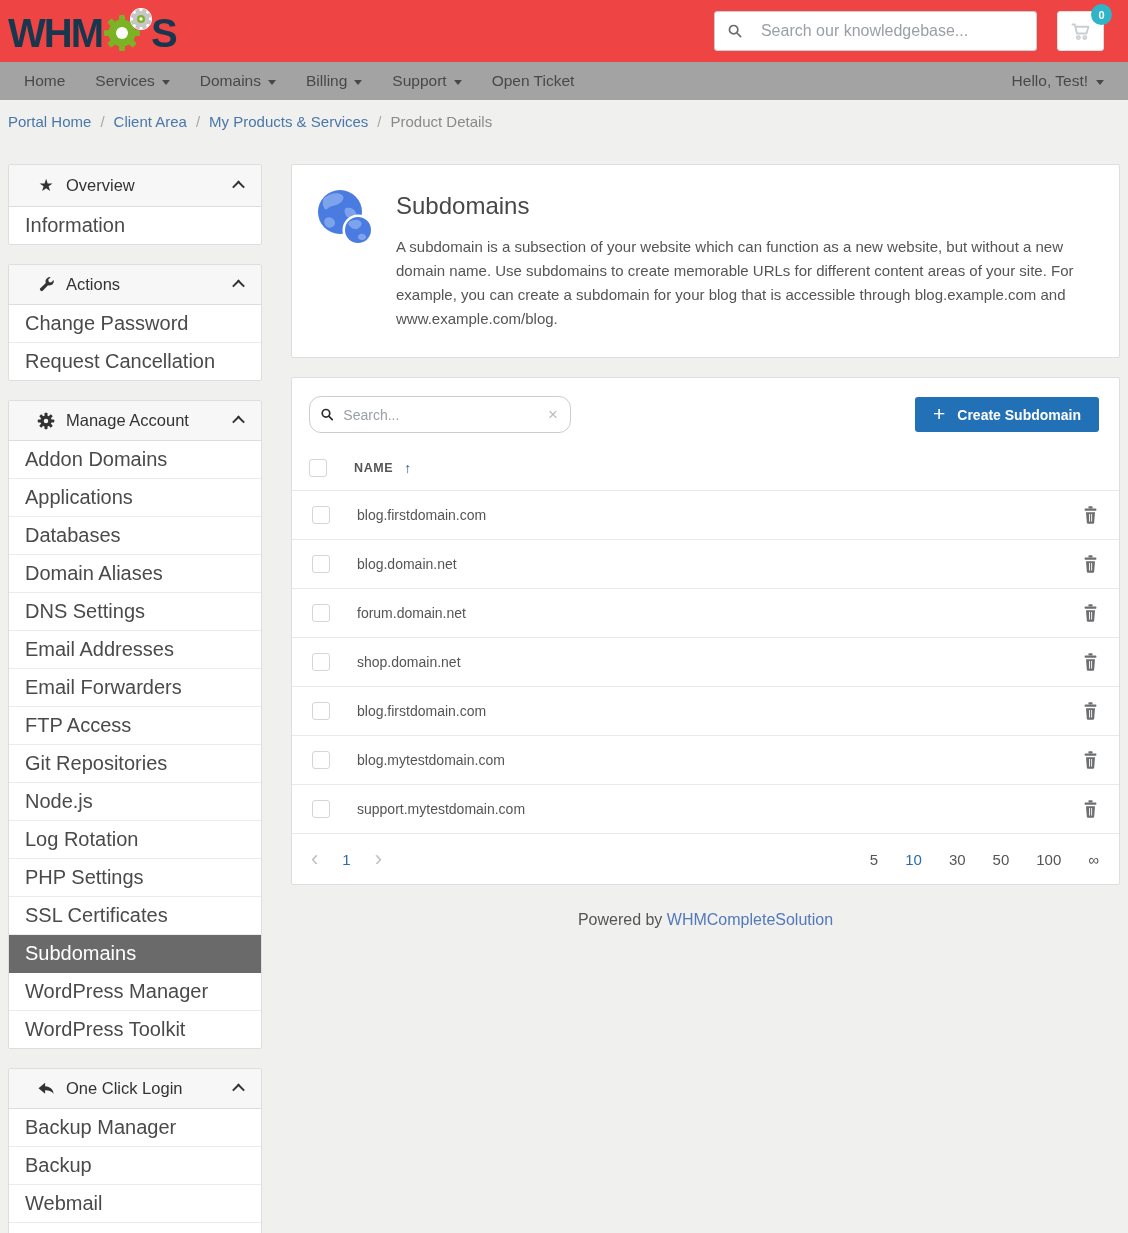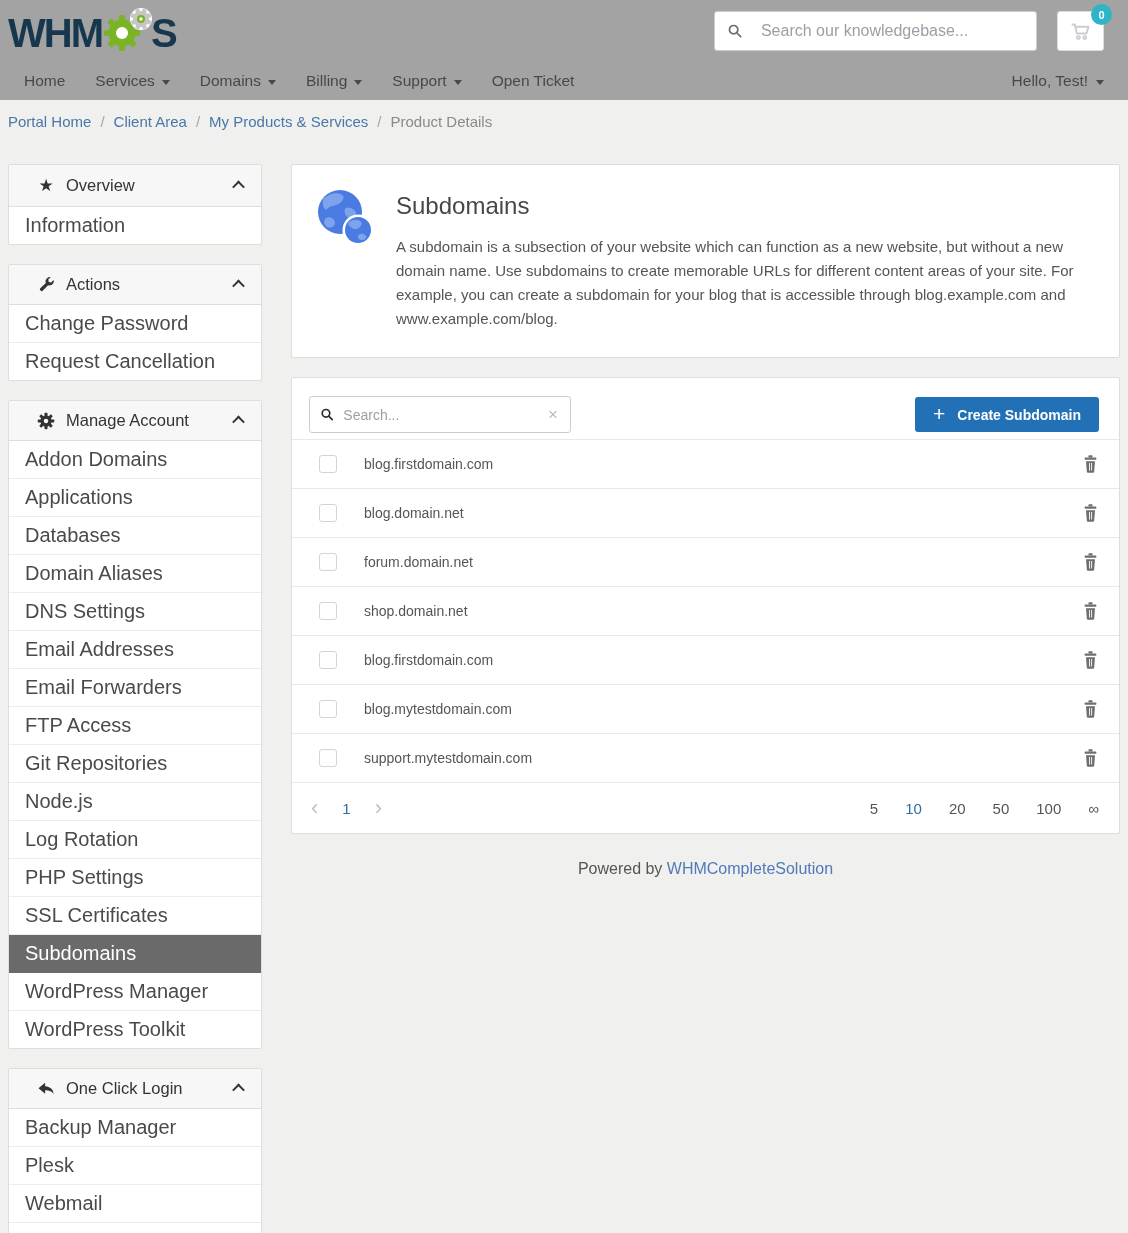--- a/index.html
+++ b/index.html
@@ -5,21 +5,21 @@
   * { margin:0; padding:0; box-sizing:border-box; }
   html,body { width:1128px; }
   body {
     font-family:"Liberation Sans", sans-serif;
     background:#f0f0ee;
     color:#444;
     height:1233px;
     overflow:hidden;
   }
   
-  .topbar { background:#a3a3a3; height:62px; display:flex; align-items:center; padding:0 24px 0 8px; }
+  .topbar { background:#ef4444; height:62px; display:flex; align-items:center; padding:0 24px 0 8px; }
   .logo { display:flex; align-items:flex-end; cursor:pointer; }
   .logo-txt { font-size:40px; font-weight:bold; color:#17374e; letter-spacing:-2px; line-height:44px; }
   .logo-gears { margin:0 -2px 2px -1px; }
   .topbar-right { margin-left:auto; display:flex; align-items:center; gap:20px; }
   .kb-search { display:flex; align-items:center; width:323px; height:40px; border:1px solid #ccc; border-radius:3px; background:#fff; padding:0 12px; }
   .kb-search input { border:none; outline:none; font-size:16px; color:#555; width:100%; margin-left:18px; font-family:"Liberation Sans",sans-serif; }
   .kb-search input::placeholder { color:#9aa0a6; }
   .cart-btn { position:relative; width:47px; height:40px; border:1px solid #ddd; border-radius:3px; background:#fff; display:flex; align-items:center; justify-content:center; cursor:pointer; }
   .cart-badge { position:absolute; top:-8px; right:-9px; background:#2fb5c7; color:#fff; font-size:11px; font-weight:bold; width:21px; height:21px; border-radius:50%; display:flex; align-items:center; justify-content:center; }
   
@@ -47,31 +47,31 @@
   .side-item:last-child { border-bottom:none; }
   .side-item.active { background:#6a6a6a; color:#fff; border-bottom-color:#6a6a6a; }
   
   .prod-card { background:#fff; border:1px solid #dedede; border-radius:2px; padding:23px 26px 26px 24px; display:flex; gap:22px; }
   .prod-text { flex:1; }
   .prod-title { font-size:24px; color:#474747; font-weight:400; margin-top:4px; }
   .prod-desc { margin-top:15px; font-size:15px; color:#555; line-height:24px; }
   
   .table-card { background:#fff; border:1px solid #dedede; border-radius:2px; margin-top:19px; }
   .table-toolbar { display:flex; align-items:center; justify-content:space-between; padding:18px 20px 6px 17px; }
-  .tbl-search { display:flex; align-items:center; width:262px; height:37px; border:1px solid #ccc; border-radius:3px; padding:0 10px; }
+  .tbl-search { display:flex; align-items:center; width:262px; height:37px; border:1px solid #ccc; border-radius:12px; padding:0 10px; }
   .tbl-search input { border:none; outline:none; font-size:14px; color:#555; width:100%; margin-left:9px; font-family:"Liberation Sans",sans-serif; }
   .tbl-search input::placeholder { color:#9aa0a6; }
   .tbl-clear { color:#b9bdc1; font-size:17px; cursor:pointer; line-height:1; padding:2px; }
   .create-btn { display:flex; align-items:center; gap:12px; background:#2271b7; color:#fff; border:none; border-radius:3px; height:35px; padding:0 18px; font-size:14px; font-weight:bold; cursor:pointer; font-family:"Liberation Sans",sans-serif; }
   .plus-glyph { font-size:21px; font-weight:400; line-height:1; margin-top:-2px; }
   .thead { display:flex; align-items:center; padding:20px 20px 13px 17px; }
   .cb { width:18px; height:18px; border:1px solid #d5d5d5; border-radius:3px; background:#fff; flex:none; cursor:pointer; }
   .col-name { margin-left:27px; font-size:12.5px; font-weight:bold; color:#555; letter-spacing:.6px; cursor:pointer; }
   .sort-arrow { margin-left:11px; color:#33577b; font-size:14px; font-weight:bold; cursor:pointer; }
-  .trow { display:flex; align-items:center; padding:15px 20px 15px 27px; border-top:1px solid #e9e9e9; }
+  .trow { display:flex; align-items:center; padding:15px 20px 15px 20px; border-top:1px solid #e9e9e9; }
   .row-name { margin-left:27px; font-size:14px; color:#555; }
   .trash-btn { margin-left:auto; background:none; border:none; cursor:pointer; padding:0; display:flex; }
   
   .pager { display:flex; align-items:center; padding:14px 20px 14px 19px; border-top:1px solid #e9e9e9; }
   .pg-chev { color:#c2c2c2; font-size:22px; line-height:1; cursor:pointer; }
   .pg-page { color:#2e6da4; font-size:15px; margin:0 24px; cursor:pointer; }
   .pg-sizes { margin-left:auto; display:flex; gap:27px; font-size:15px; color:#555; }
   .pg-size { cursor:pointer; }
   .pg-size.active { color:#2e6da4; }
   
@@ -232,21 +232,21 @@
       <div class="side-head">
         <span class="side-head-icon">
           <svg width="18" height="18" viewBox="0 0 24 24" fill="#333">
             <path d="M10.8 8.3V3.6L2 11l8.8 7.4V13.6c5.6-.1 9 1.5 11.4 4.9-.7-6-4.4-9.6-11.4-10.2z"></path>
           </svg>
         </span>
         <span class="side-head-title">One Click Login</span>
         <span class="chev-up"></span>
       </div>
       <div class="side-item">Backup Manager</div>
-      <div class="side-item">Plesk</div>
+      <div class="side-item">Backup</div>
       <div class="side-item">Webmail</div>
       <div class="side-item">WP Toolkit</div>
     </div>
   </div>
 
   <div class="main">
 
     <div class="prod-card">
       <svg width="58" height="58" viewBox="0 0 58 58">
         <defs>
@@ -285,20 +285,25 @@
           </svg>
           <input type="text" placeholder="Search..." style="">
           <span class="tbl-clear">×</span>
         </div>
         <button class="create-btn">
           <span class="plus-glyph">+</span>
           <span>Create Subdomain</span>
         </button>
       </div>
 
+      <div class="thead">
+        <span class="cb"></span>
+        <span class="col-name">NAME</span>
+        <span class="sort-arrow">↑</span>
+      </div>
 
       <div class="trow">
         <span class="cb"></span>
         <span class="row-name">blog.firstdomain.com</span>
         <button class="trash-btn">
           <svg width="17" height="18" viewBox="0 0 24 26" fill="#6d6e70">
             <rect x="9" y="0.5" width="6" height="3" rx="1"></rect>
             <rect x="3.5" y="3.5" width="17" height="3.4" rx="1"></rect>
             <path d="M5.5 9h13l-1.2 15.2a1.8 1.8 0 0 1-1.8 1.6H8.5a1.8 1.8 0 0 1-1.8-1.6z"></path>
             <g fill="#fff">
@@ -399,21 +404,21 @@
         </button>
       </div>
 
       <div class="pager">
         <span class="pg-chev">‹</span>
         <span class="pg-page">1</span>
         <span class="pg-chev">›</span>
         <div class="pg-sizes">
           <span class="pg-size">5</span>
           <span class="pg-size active">10</span>
-          <span class="pg-size">20</span>
+          <span class="pg-size">30</span>
           <span class="pg-size">50</span>
           <span class="pg-size">100</span>
           <span class="pg-size">∞</span>
         </div>
       </div>
     </div>
 
     <div class="footer">
       <span>Powered by</span>
       <a>WHMCompleteSolution</a>

